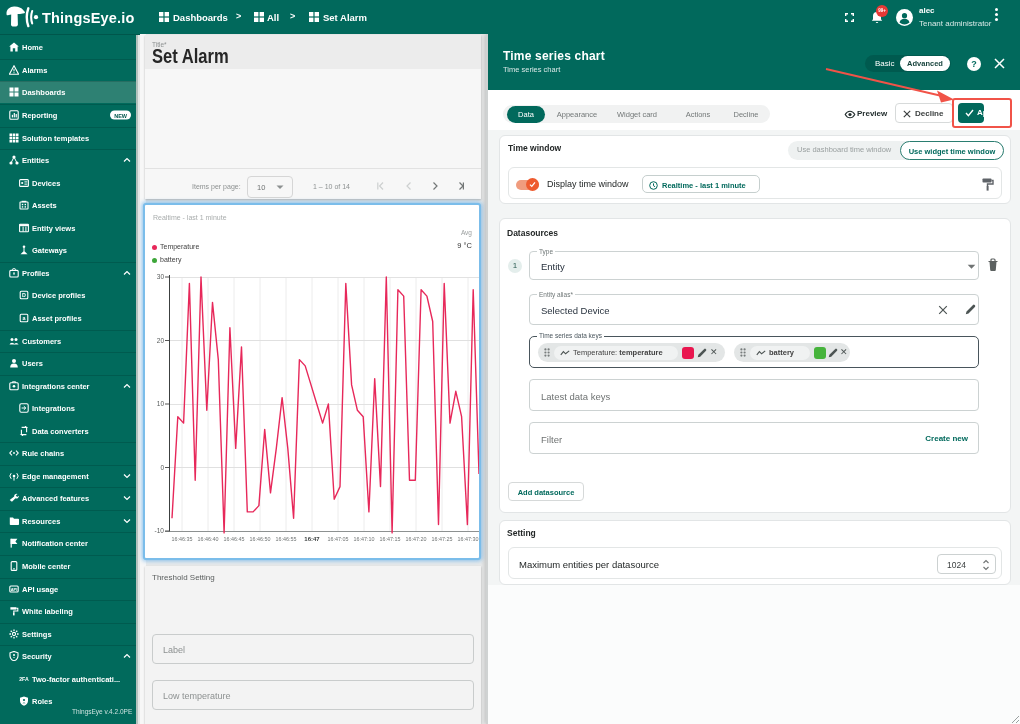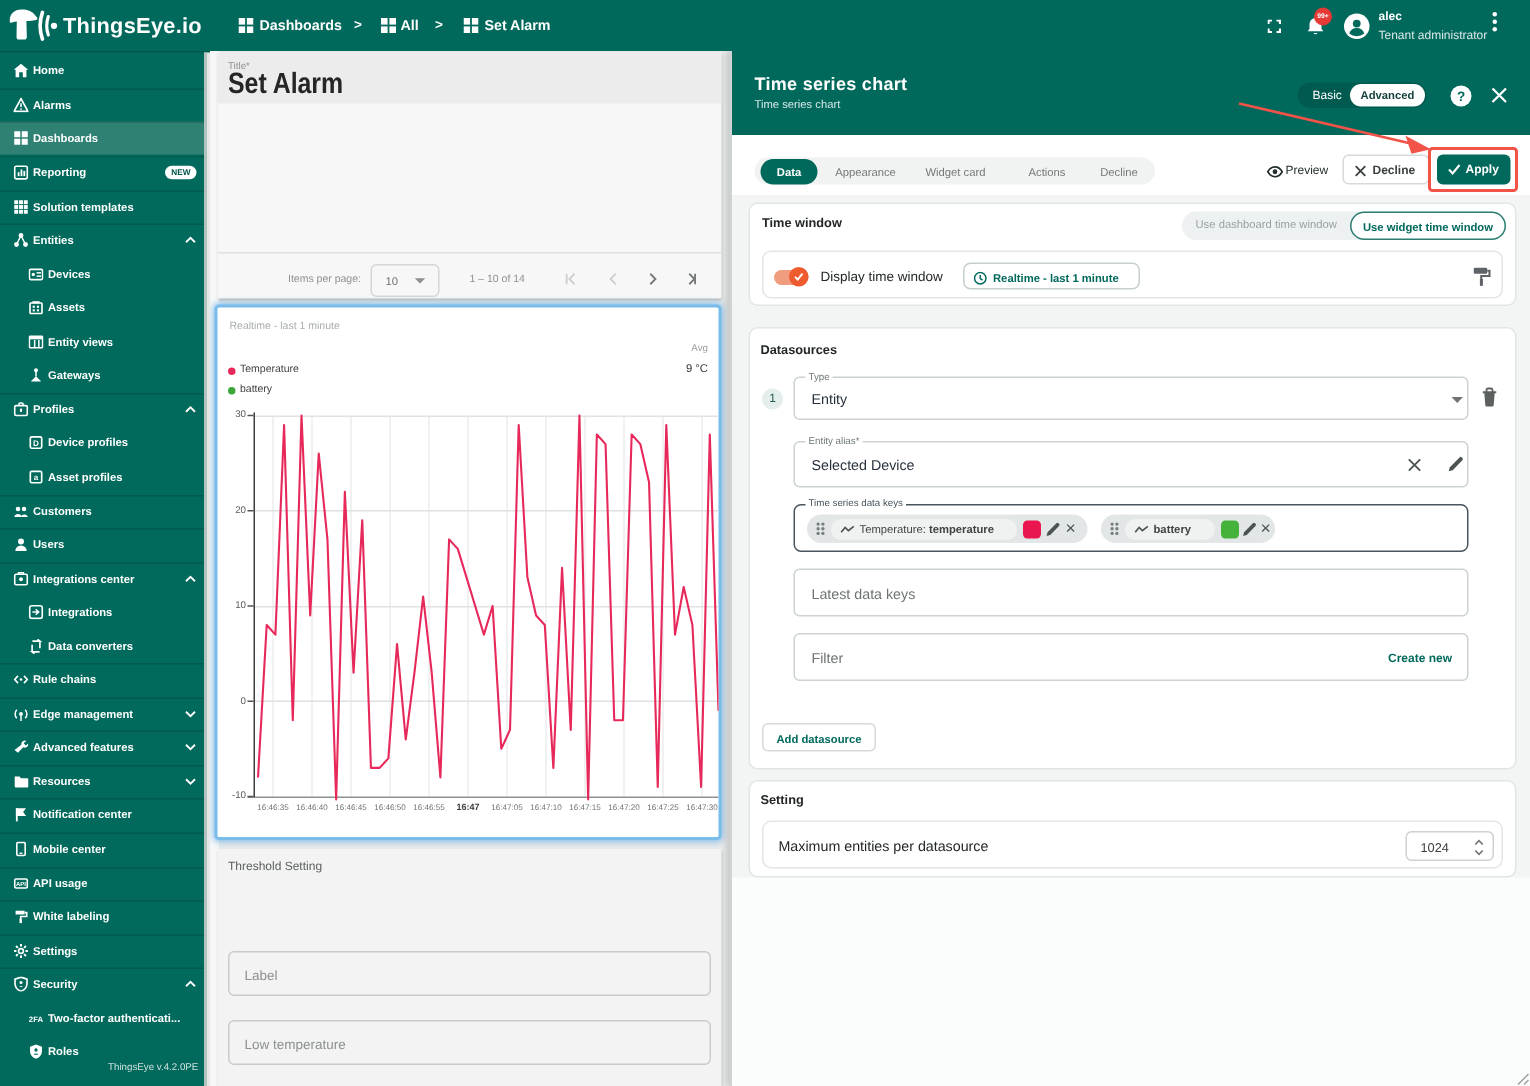--- a/index.html
+++ b/index.html
@@ -480,38 +480,38 @@
     <div class="abs" style="left:377px;top:21px;width:86px;height:17px;background:rgba(0,0,0,.14);border-radius:99px"></div>
       <div class="abs" style="left:387px;top:25px;font-size:8px;color:#fff">Basic</div>
     <div class="abs" style="left:412px;top:22px;width:50px;height:15px;background:#fff;border-radius:99px;text-align:center;line-height:15px;font-size:7.5px;font-weight:700;color:#123f38">Advanced</div>
     <div class="abs" style="left:479px;top:23px;width:14px;height:14px;border-radius:50%;background:#fff;text-align:center;line-height:14px;font-size:9px;font-weight:700;color:#01695c">?</div>
     <svg class="abs" style="left:506px;top:24px" width="11" height="11" viewBox="0 0 11 11">
         <path d="M1 1 L10 10 M10 1 L1 10" stroke="#fff" stroke-width="1.5"></path>
       </svg>
   </div>
   <div id="rtabs">
     <div class="abs" style="left:15px;top:15px;width:267px;height:18px;background:#f1f2f2;border-radius:9px"></div>
-    <div class="abs" style="left:19px;top:15.5px;width:38px;height:17px;background:#01695c;border-radius:9px;text-align:center;line-height:17px;color:#fff;font-size:7.5px;font-weight:700">Data</div>
+    <div class="abs" style="left:19px;top:15.5px;width:38px;height:17px;background:#01695c;border-radius:9px;text-align:center;line-height:17px;color:#fff;font-size:7.5px;font-weight:400">Data</div>
     <div class="abs" style="left:66px;top:20px;width:46px;text-align:center;font-size:7.5px;color:#737878">Appearance</div>
     <div class="abs" style="left:125px;top:20px;width:48px;text-align:center;font-size:7.5px;color:#737878">Widget card</div>
     <div class="abs" style="left:191px;top:20px;width:38px;text-align:center;font-size:7.5px;color:#737878">Actions</div>
     <div class="abs" style="left:241px;top:20px;width:34px;text-align:center;font-size:7.5px;color:#737878">Decline</div>
     <svg class="abs" style="left:356px;top:20px" width="12" height="9" viewBox="0 0 12 9">
         <path d="M6 1.2 C3 1.2 1.2 4.5 1.2 4.5 C1.2 4.5 3 7.8 6 7.8 C9 7.8 10.8 4.5 10.8 4.5 C10.8 4.5 9 1.2 6 1.2 Z" fill="none" stroke="#232e2e" stroke-width="1.1"></path>
         <circle cx="6" cy="4.5" r="1.6" fill="#232e2e"></circle>
       </svg>
-    <div class="abs" style="left:369px;top:19px;font-size:8px;font-weight:400;color:#232e2e">Preview</div>
+    <div class="abs" style="left:369px;top:19px;font-size:8px;font-weight:700;color:#232e2e">Preview</div>
     <div class="abs" style="left:409px;top:69px;"></div>
     <div class="abs" style="left:407px;top:13px;width:58px;height:20px;border:1px solid #d7dada;border-radius:4px;background:#fff">
       <svg class="abs" style="left:7px;top:6px" width="8" height="8" viewBox="0 0 8 8">
           <path d="M0.8 0.8 L7.2 7.2 M7.2 0.8 L0.8 7.2" stroke="#3c4040" stroke-width="1.2"></path>
         </svg>
       <div class="abs" style="left:19px;top:5px;font-size:8px;font-weight:700;color:#3c4040">Decline</div>
     </div>
-    <div class="abs" style="left:470px;top:13px;width:49px;height:20px;background:#01695c;border-radius:4px">
+    <div class="abs" style="left:470px;top:13px;width:26px;height:20px;background:#01695c;border-radius:4px">
       <svg class="abs" style="left:7px;top:6px" width="9" height="8" viewBox="0 0 9 8">
           <path d="M1 4 L3.4 6.6 L8 1" stroke="#fff" stroke-width="1.4" fill="none"></path>
         </svg>
       <div class="abs" style="left:19px;top:5px;font-size:8px;font-weight:700;color:#fff">Apply</div>
     </div>
   </div>
   <div class="abs" style="left:466px;top:64px;width:60px;height:30px;border:2.5px solid #f15348;border-radius:3px;z-index:45"></div>
   <svg class="abs" style="left:330px;top:28px;z-index:46" width="145" height="45" viewBox="0 0 145 45">
     <line x1="10" y1="7" x2="126" y2="34" stroke="#f15348" stroke-width="1.8"></line>
     <path d="M138 37.5 L121 28.5 L125 40.5 Z" fill="#f15348"></path>

